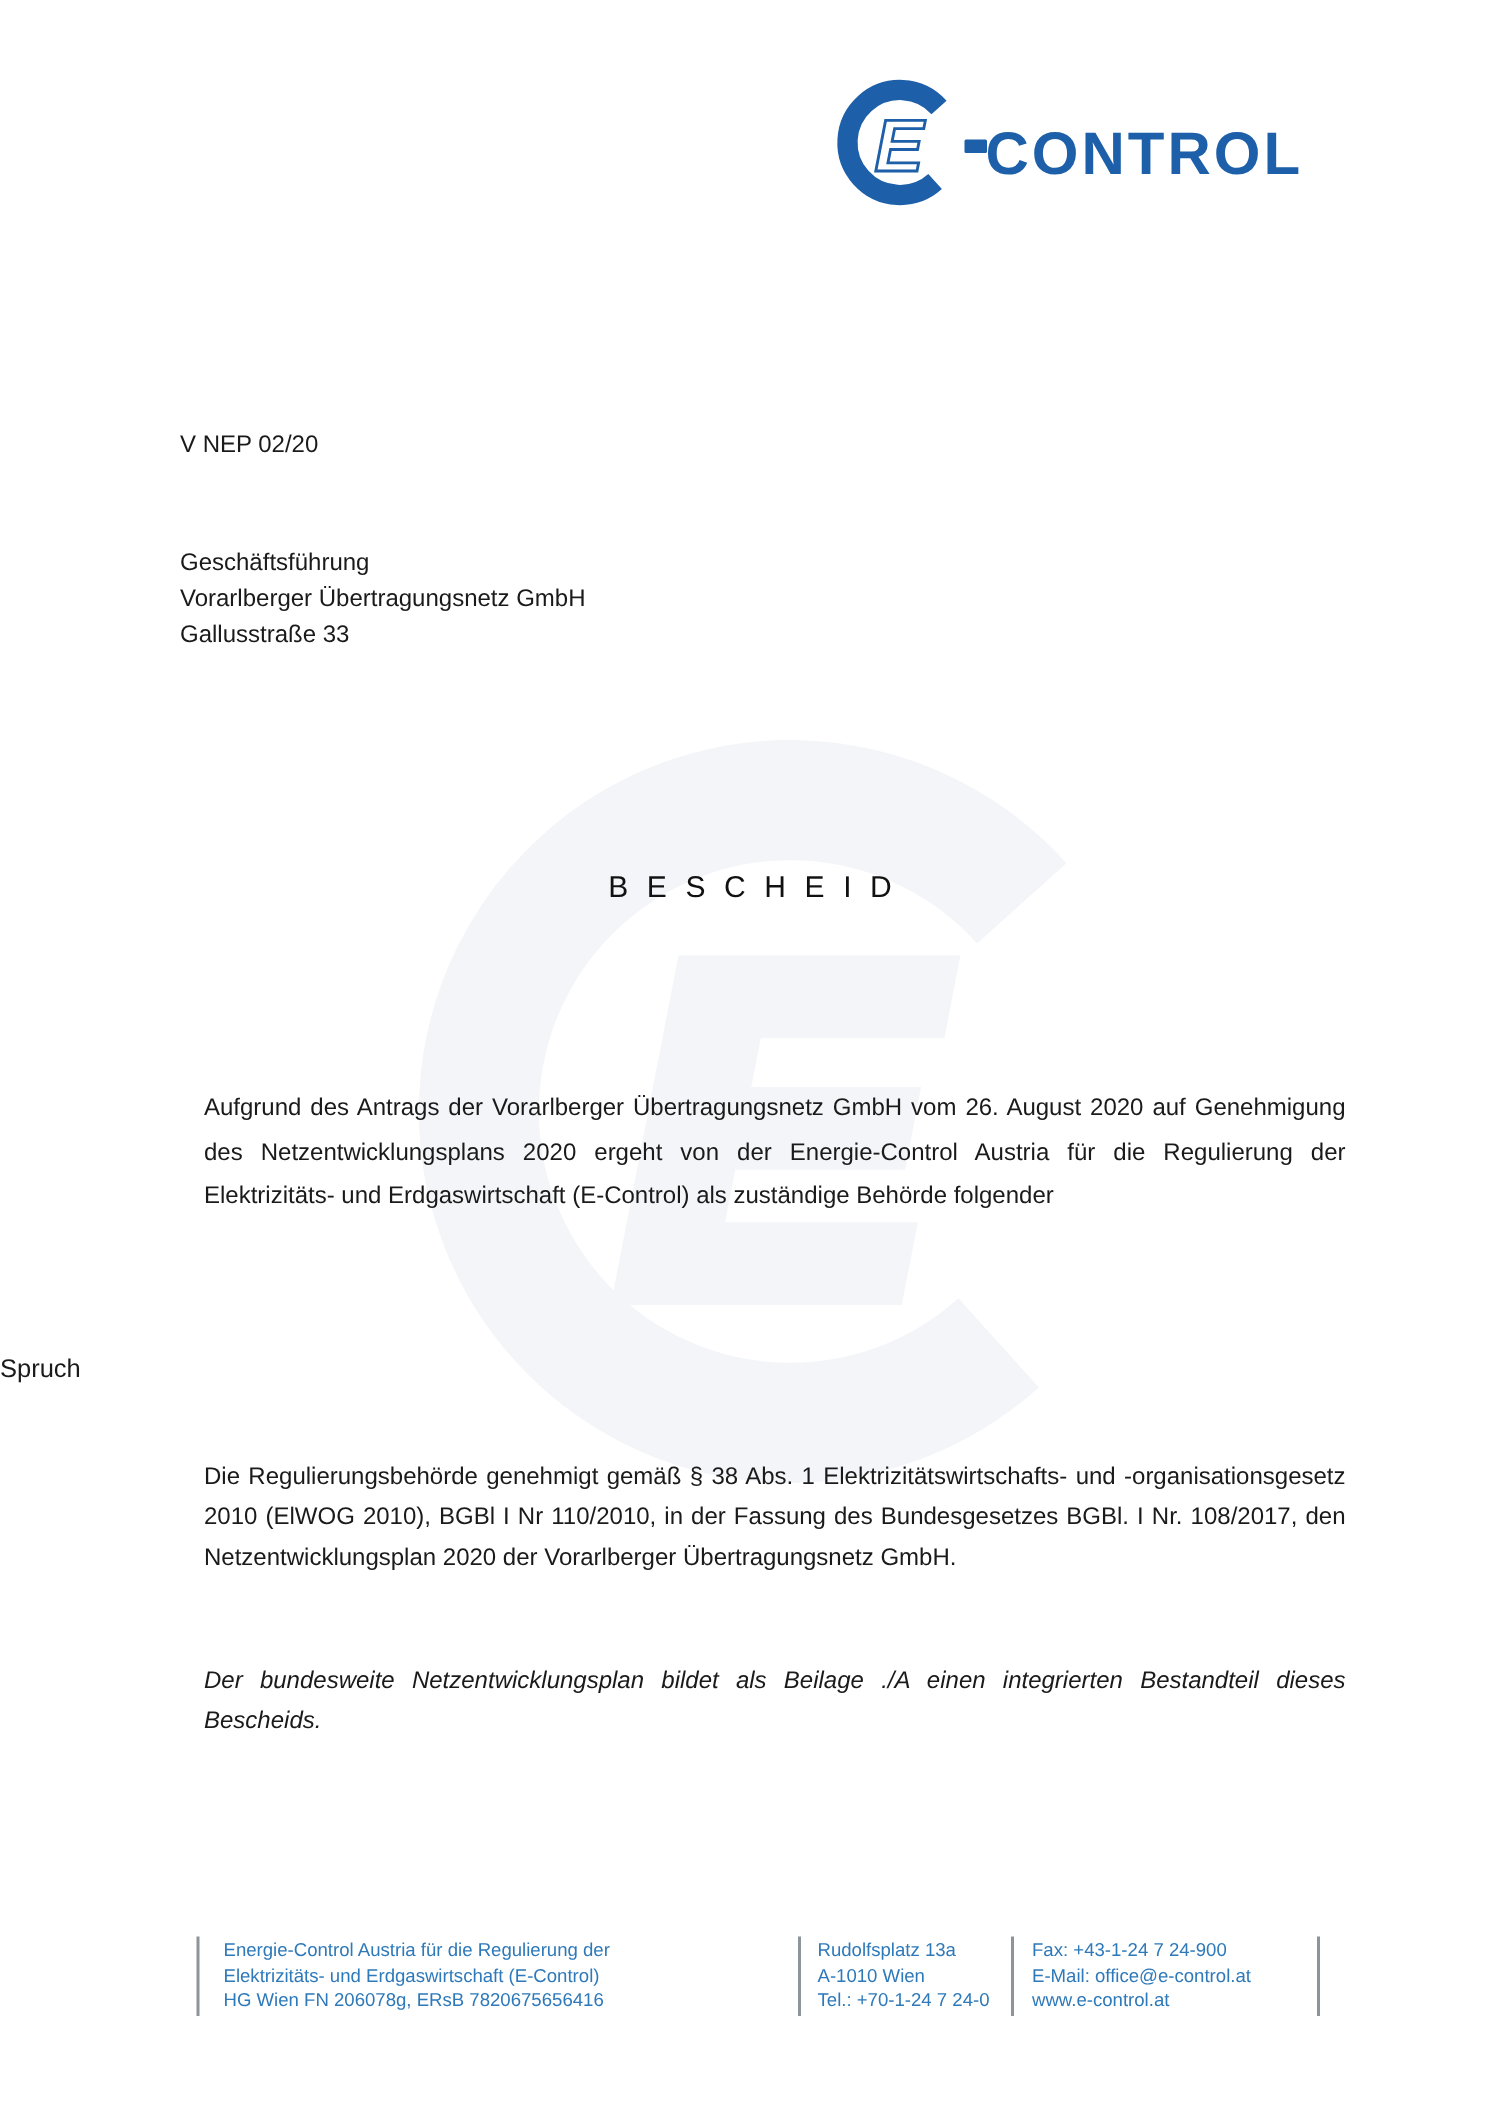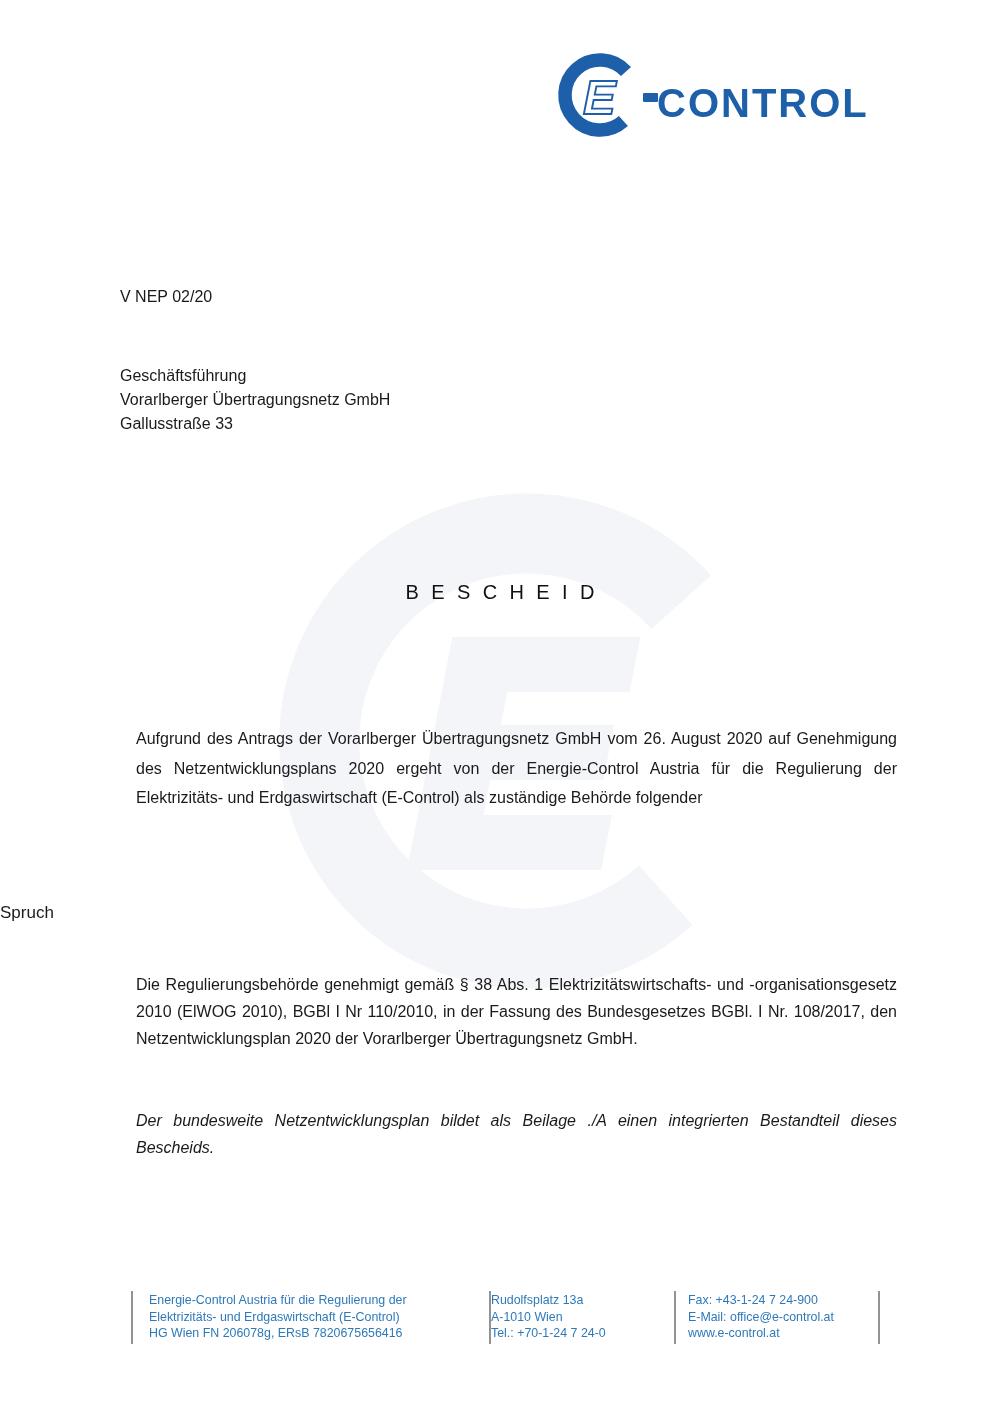--- a/index.html
+++ b/index.html
@@ -98,21 +98,21 @@
   
   .footer-col{
     position:absolute; top:1291px;
     border-left:2px solid var(--bar-gray);
     color:var(--footer-blue);
     font-size:12.4px; line-height:16.5px;
     padding-top:1px; padding-bottom:2px;
     white-space:nowrap;
   }
   .fc1{left:131px; padding-left:16px;}
-  .fc2{left:489px; }
+  .fc2{left:532px; padding-left:11px;}
   .fc3{left:674px; padding-left:12px;}
   .footer-end{
     position:absolute; left:878px; top:1291px;
     width:2px; height:53px;
     background:var(--bar-gray);
   }
 </style>
 </head>
 <body>
 

